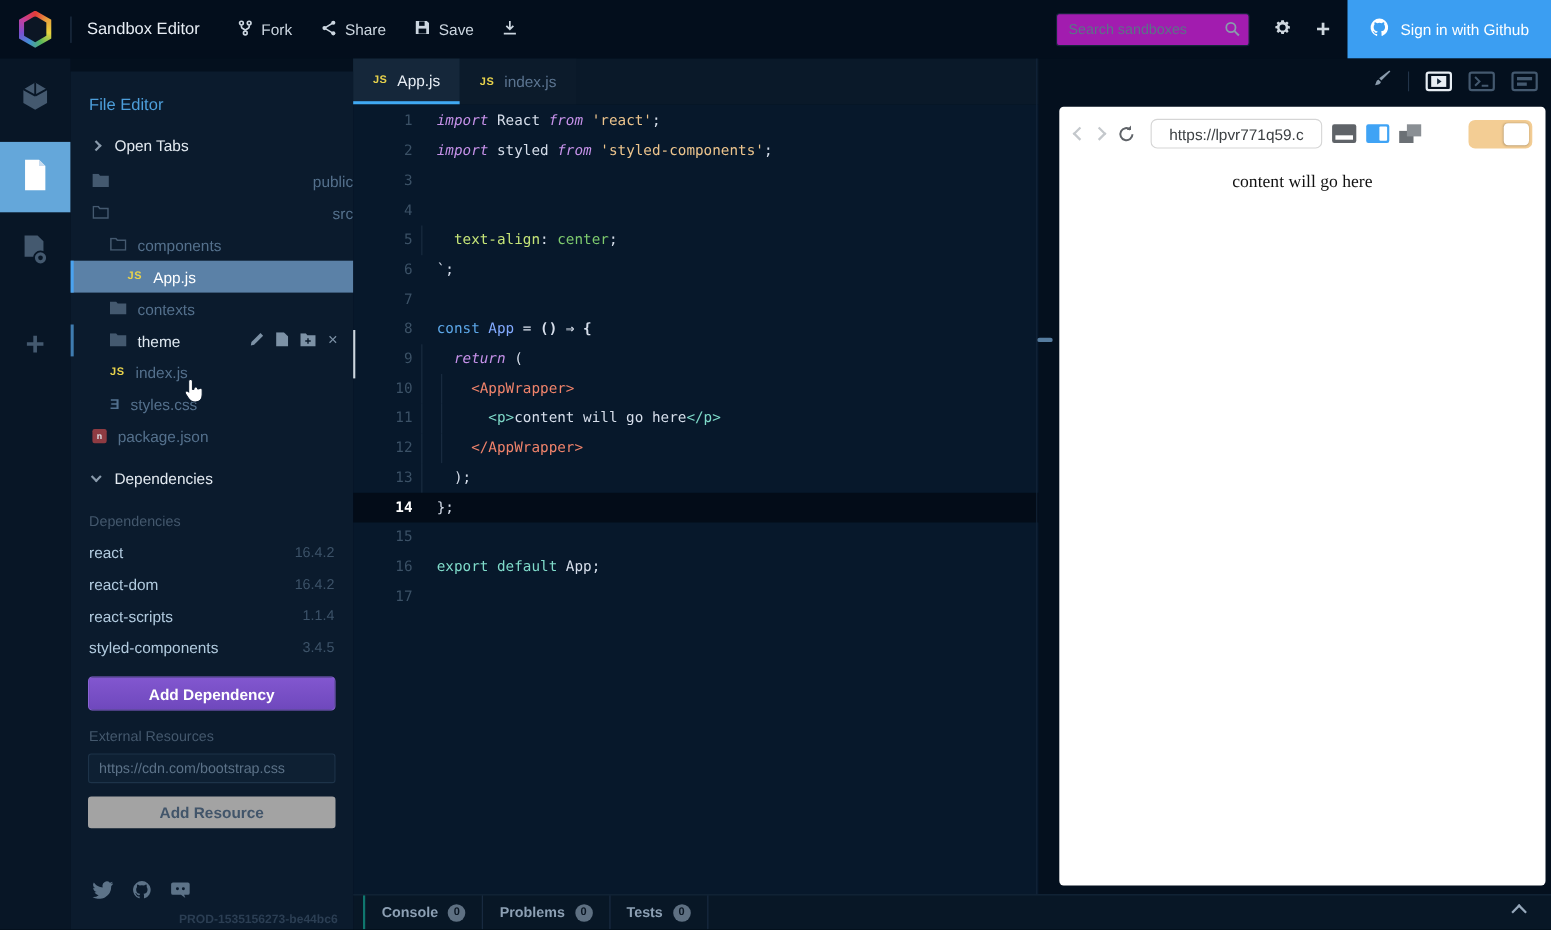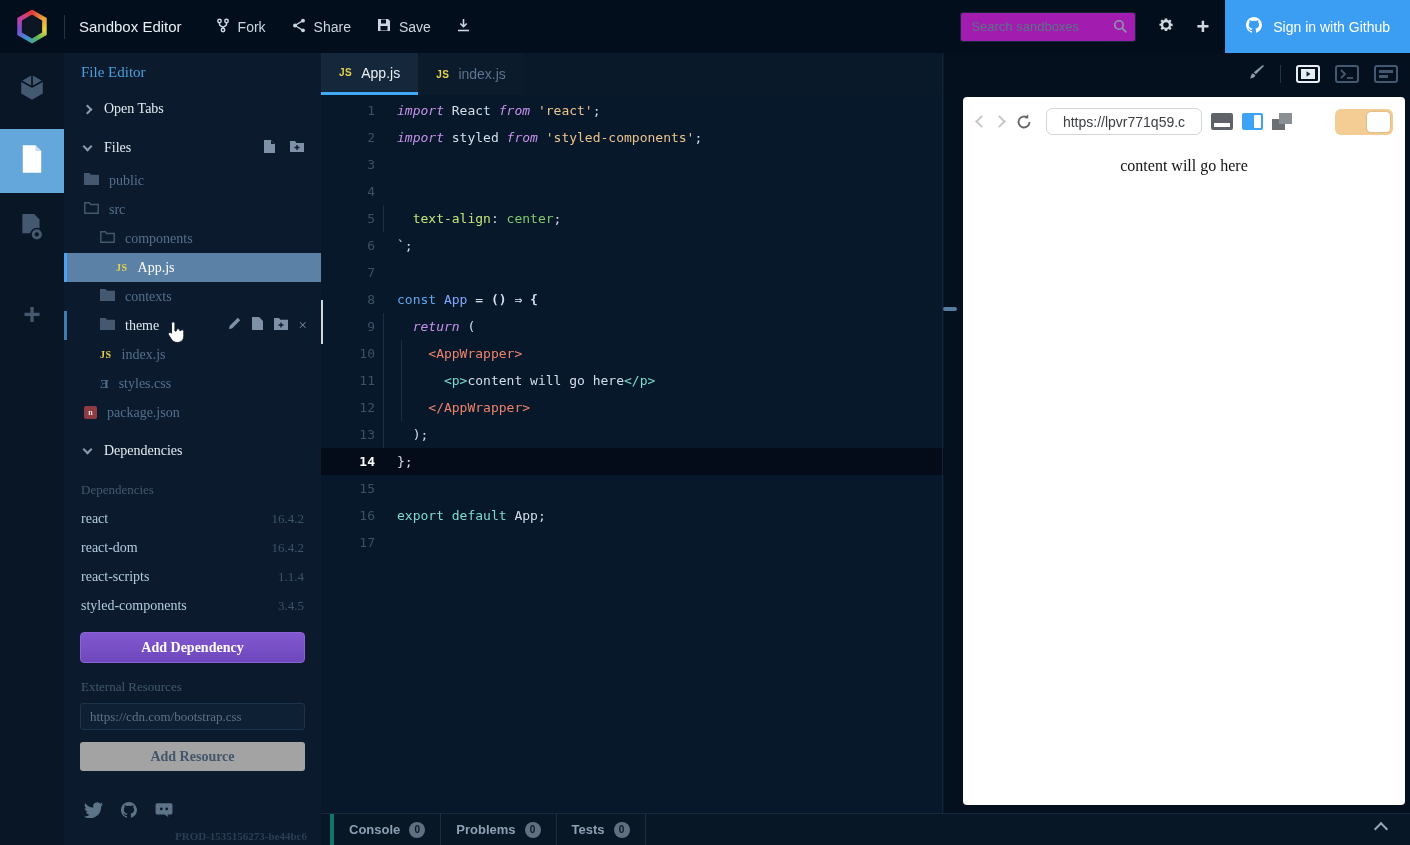--- a/index.html
+++ b/index.html
@@ -30,21 +30,21 @@
   .signin{height:53px;padding:0 20px;background:#3b9ef2;border:none;color:#fff;font-size:14px;font-weight:500;
     font-family:inherit;display:flex;align-items:center;gap:10px;cursor:pointer;}
 
   
   .rail{position:absolute;left:0;top:53px;width:64px;bottom:0;background:#081626;display:flex;flex-direction:column;align-items:center;z-index:20;}
   .rail-item{width:64px;height:58px;display:flex;align-items:center;justify-content:center;cursor:pointer;margin-top:8px;}
   .rail-item.active{background:#64a7da;height:64px;margin-top:10px;}
   .rail-plus{color:#44596f;font-size:30px;font-weight:bold;margin-top:26px;}
 
   
-  .sidebar{position:absolute;left:64px;top:42px;width:257px;bottom:0;background:#0b1b2d;z-index:10;font-family:Liberation Serif, serif;}
+  .sidebar{position:absolute;left:64px;top:65px;width:257px;bottom:0;background:#0b1b2d;z-index:10;}
   .sb-title{padding:22px 0 4px 17px;color:#4d9fdb;font-size:15px;}
   .sb-section{display:flex;align-items:center;gap:13px;height:30px;padding-left:20px;color:#e4ebf2;font-size:14px;
     font-weight:500;margin-top:9px;cursor:pointer;}
   .chev{width:7px;height:7px;border-right:2px solid #8a9bac;border-bottom:2px solid #8a9bac;flex:none;}
   .chev.right{transform:rotate(-45deg);}
   .chev.down{transform:rotate(45deg);margin-top:-3px;}
   .sec-actions{margin-left:auto;padding-right:16px;display:flex;gap:13px;align-items:center;}
   .tree{margin-top:3px;}
   .tree-row{display:flex;align-items:center;height:29px;gap:10px;color:#54708c;font-size:14px;cursor:pointer;position:relative;}
   .tree-row .lbl{white-space:nowrap;}
@@ -123,21 +123,21 @@
   .copies-ic::after{content:"";position:absolute;right:0;top:0;width:13px;height:11px;background:#8a8f94;}
   .toggle{margin-left:auto;width:58px;height:26px;background:#f3cd94;border-radius:6px;position:relative;cursor:pointer;flex:none;}
   .toggle .knob{position:absolute;right:3px;top:3px;width:23px;height:20px;background:#fff;border-radius:4px;box-shadow:0 0 2px rgba(0,0,0,.25);}
   .pv-content{margin-top:14px;text-align:center;font-family:"Liberation Serif",serif;font-size:16px;color:#111;}
 
   
   .statusbar{position:absolute;left:0;right:0;bottom:0;height:32px;background:#081726;border-top:1px solid #16283c;
     display:flex;align-items:stretch;padding-left:9px;}
   .stab{display:flex;align-items:center;gap:9px;padding:0 15px;border-right:1px solid #1b2d44;color:#8da0b4;
     font-weight:bold;font-size:13px;cursor:pointer;}
-  .stab:first-child{border-left:4px solid #0f766e;}
+  .stab:first-child{border-left:2px solid #0f766e;}
   .badge{width:16px;height:16px;border-radius:50%;background:#5e7082;color:#0b1724;font-size:10px;font-weight:bold;
     display:flex;align-items:center;justify-content:center;}
   .chev-up{position:absolute;right:24px;bottom:11px;width:10px;height:10px;border-left:2px solid #97a9bc;
     border-top:2px solid #97a9bc;transform:rotate(45deg);cursor:pointer;}
 </style>
 </head>
 <body>
 
 <div class="screen">
 
@@ -269,47 +269,29 @@
   </nav>
 
   <aside class="sidebar">
     <div class="sb-title">File Editor</div>
 
     <div class="sb-section">
       <span class="chev right"></span>
       <span>Open Tabs</span>
     </div>
 
-    <div class="sb-section">
-      <span class="chev down"></span>
-      <span>Files</span>
-      <span class="sec-actions">
-        <span>
-          <svg width="13" height="15" viewBox="0 0 13 15">
-              <path d="M1 1h7l4 4v9H1z" fill="#7d92a6"></path>
-              <path d="M8 1l4 4H8z" fill="#0b1b2d"></path>
-            </svg>
-        </span>
-        <span>
-          <svg width="16" height="13" viewBox="0 0 16 13">
-              <path d="M1 1h5l1.5 2H15v9H1z" fill="#7d92a6"></path>
-              <path d="M8 5v5M5.5 7.5h5" stroke="#0b1b2d" stroke-width="1.4"></path>
-            </svg>
-        </span>
-      </span>
-    </div>
 
     <div class="tree" id="file-tree">
-        <div class="tree-row" style="padding-left: 20px;">
+        <div class="tree-row" style="padding-left: 20px; justify-content: space-between;">
           <span><svg width="15" height="12" viewBox="0 0 15 12">
               <path d="M0 0h5.5L7 1.8h8V12H0z" fill="#44596f"></path>
             </svg></span>
           <span class="lbl">public</span>
         </div>
-        <div class="tree-row" style="padding-left: 20px;">
+        <div class="tree-row" style="padding-left: 20px; justify-content: space-between;">
           <span><svg width="15" height="12" viewBox="0 0 15 12">
               <path d="M.8.8h4.5l1.4 1.7h7.5v8.7H.8z" fill="none" stroke="#44596f" stroke-width="1.4"></path>
             </svg></span>
           <span class="lbl">src</span>
         </div>
         <div class="tree-row" style="padding-left: 36px;">
           <span><svg width="15" height="12" viewBox="0 0 15 12">
               <path d="M.8.8h4.5l1.4 1.7h7.5v8.7H.8z" fill="none" stroke="#44596f" stroke-width="1.4"></path>
             </svg></span>
           <span class="lbl">components</span>

